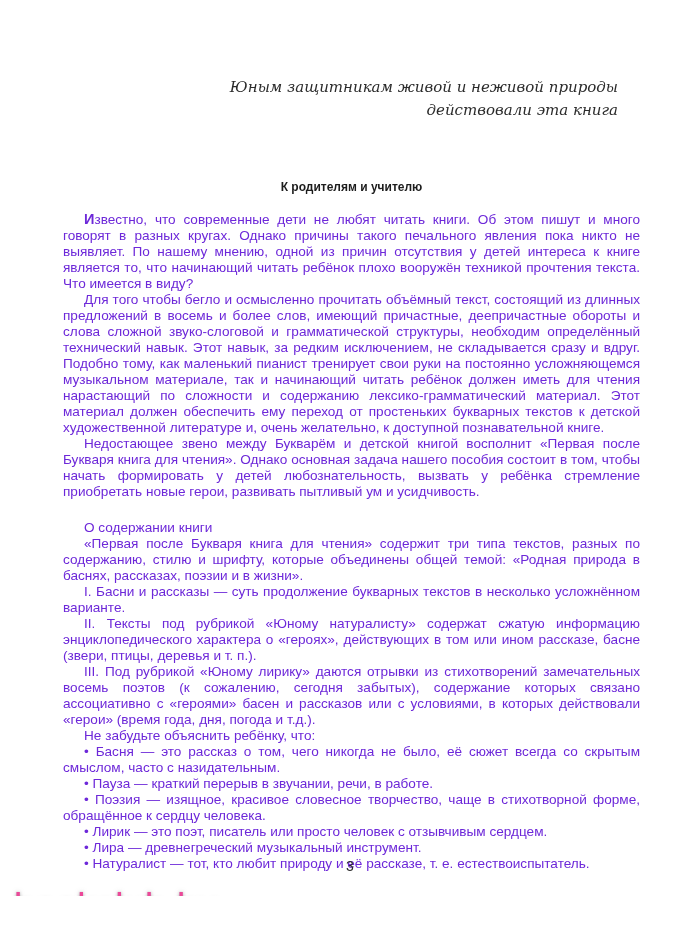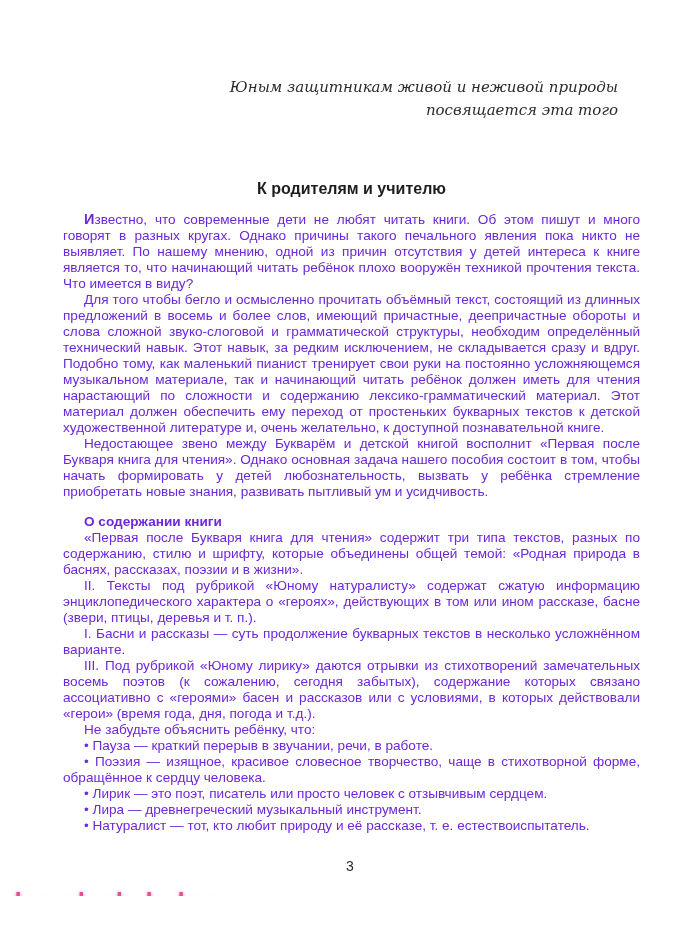--- a/index.html
+++ b/index.html
@@ -27,41 +27,41 @@
     line-height: 23px;
     color: #2b2b2b;
   }
   .heading {
     position: absolute;
     top: 180px;
     left: 63px;
     width: 577px;
     margin: 0;
     text-align: center;
-    font-size: 16px;
+    font-size: 12px;
     font-weight: bold;
     color: #1d1d1d;
   }
   .body-text {
     position: absolute;
     top: 211px;
     left: 63px;
     width: 577px;
     font-size: 13.6px;
     line-height: 16px;
     text-align: justify;
     color: #6d28d9;
   }
   .body-text p {
     margin: 0;
     text-indent: 21px;
   }
   .body-text p.subheading {
-    margin-top: 14px;
-    font-weight: bold;
+    margin-top: 20px;
+    font-weight: normal;
   }
   .drop-initial {
     font-weight: bold;
     font-size: 14.5px;
   }
   .page-number {
     position: absolute;
     top: 858px;
     left: 0;
     width: 700px;
@@ -84,35 +84,36 @@
     user-select: none;
   }
 </style>
 </head>
 <body>
 
 <div class="page">
 
   <div class="epigraph">
     <div>Юным защитникам живой и неживой природы</div>
-    <div>посвящается эта того</div>
+    <div>действовали эта книга</div>
   </div>
 
   <h1 class="heading">К родителям и учителю</h1>
 
   <div class="body-text">
     <p><span class="drop-initial">И</span><span>звестно, что современные дети не любят читать книги. Об этом пишут и много говорят в разных кругах. Однако причины такого печального явления пока никто не выявляет. По нашему мнению, одной из причин отсутствия у детей интереса к книге является то, что начинающий читать ребёнок плохо вооружён техникой прочтения текста. Что имеется в виду?</span></p>
     <p>Для того чтобы бегло и осмысленно прочитать объёмный текст, состоящий из длинных предложений в восемь и более слов, имеющий причастные, деепричастные обороты и слова сложной звуко-слоговой и грамматической структуры, необходим определённый технический навык. Этот навык, за редким исключением, не складывается сразу и вдруг. Подобно тому, как маленький пианист тренирует свои руки на постоянно усложняющемся музыкальном материале, так и начинающий читать ребёнок должен иметь для чтения нарастающий по сложности и содержанию лексико-грамматический материал. Этот материал должен обеспечить ему переход от простеньких букварных текстов к детской художественной литературе и, очень желательно, к доступной познавательной книге.</p>
-    <p>Недостающее звено между Букварём и детской книгой восполнит «Первая после Букваря книга для чтения». Однако основная задача нашего пособия состоит в том, чтобы начать формировать у детей любознательность, вызвать у ребёнка стремление приобретать новые знания, развивать пытливый ум и усидчивость.</p>
+    <p>Недостающее звено между Букварём и детской книгой восполнит «Первая после Букваря книга для чтения». Однако основная задача нашего пособия состоит в том, чтобы начать формировать у детей любознательность, вызвать у ребёнка стремление приобретать новые герои, развивать пытливый ум и усидчивость.</p>
     <p class="subheading">О содержании книги</p>
     <p>«Первая после Букваря книга для чтения» содержит три типа текстов, разных по содержанию, стилю и шрифту, которые объединены общей темой: «Родная природа в баснях, рассказах, поэзии и в жизни».</p>
+    <p>I. Басни и рассказы — суть продолжение букварных текстов в несколько усложнённом варианте.</p>
     <p>II. Тексты под рубрикой «Юному натуралисту» содержат сжатую информацию энциклопедического характера о «героях», действующих в том или ином рассказе, басне (звери, птицы, деревья и т. п.).</p>
-    <p>I. Басни и рассказы — суть продолжение букварных текстов в несколько усложнённом варианте.</p>
     <p>III. Под рубрикой «Юному лирику» даются отрывки из стихотворений замечательных восемь поэтов (к сожалению, сегодня забытых), содержание которых связано ассоциативно с «героями» басен и рассказов или с условиями, в которых действовали «герои» (время года, дня, погода и т.д.).</p>
     <p>Не забудьте объяснить ребёнку, что:</p>
+    <p>• Басня — это рассказ о том, чего никогда не было, её сюжет всегда со скрытым смыслом, часто с назидательным.</p>
     <p>• Пауза — краткий перерыв в звучании, речи, в работе.</p>
     <p>• Поэзия — изящное, красивое словесное творчество, чаще в стихотворной форме, обращённое к сердцу человека.</p>
     <p>• Лирик — это поэт, писатель или просто человек с отзывчивым сердцем.</p>
     <p>• Лира — древнегреческий музыкальный инструмент.</p>
     <p>• Натуралист — тот, кто любит природу и её рассказе, т. е. естествоиспытатель.</p>
   </div>
 
   <div class="page-number">3</div>
 
   <div class="watermark">bookclub.by</div>

